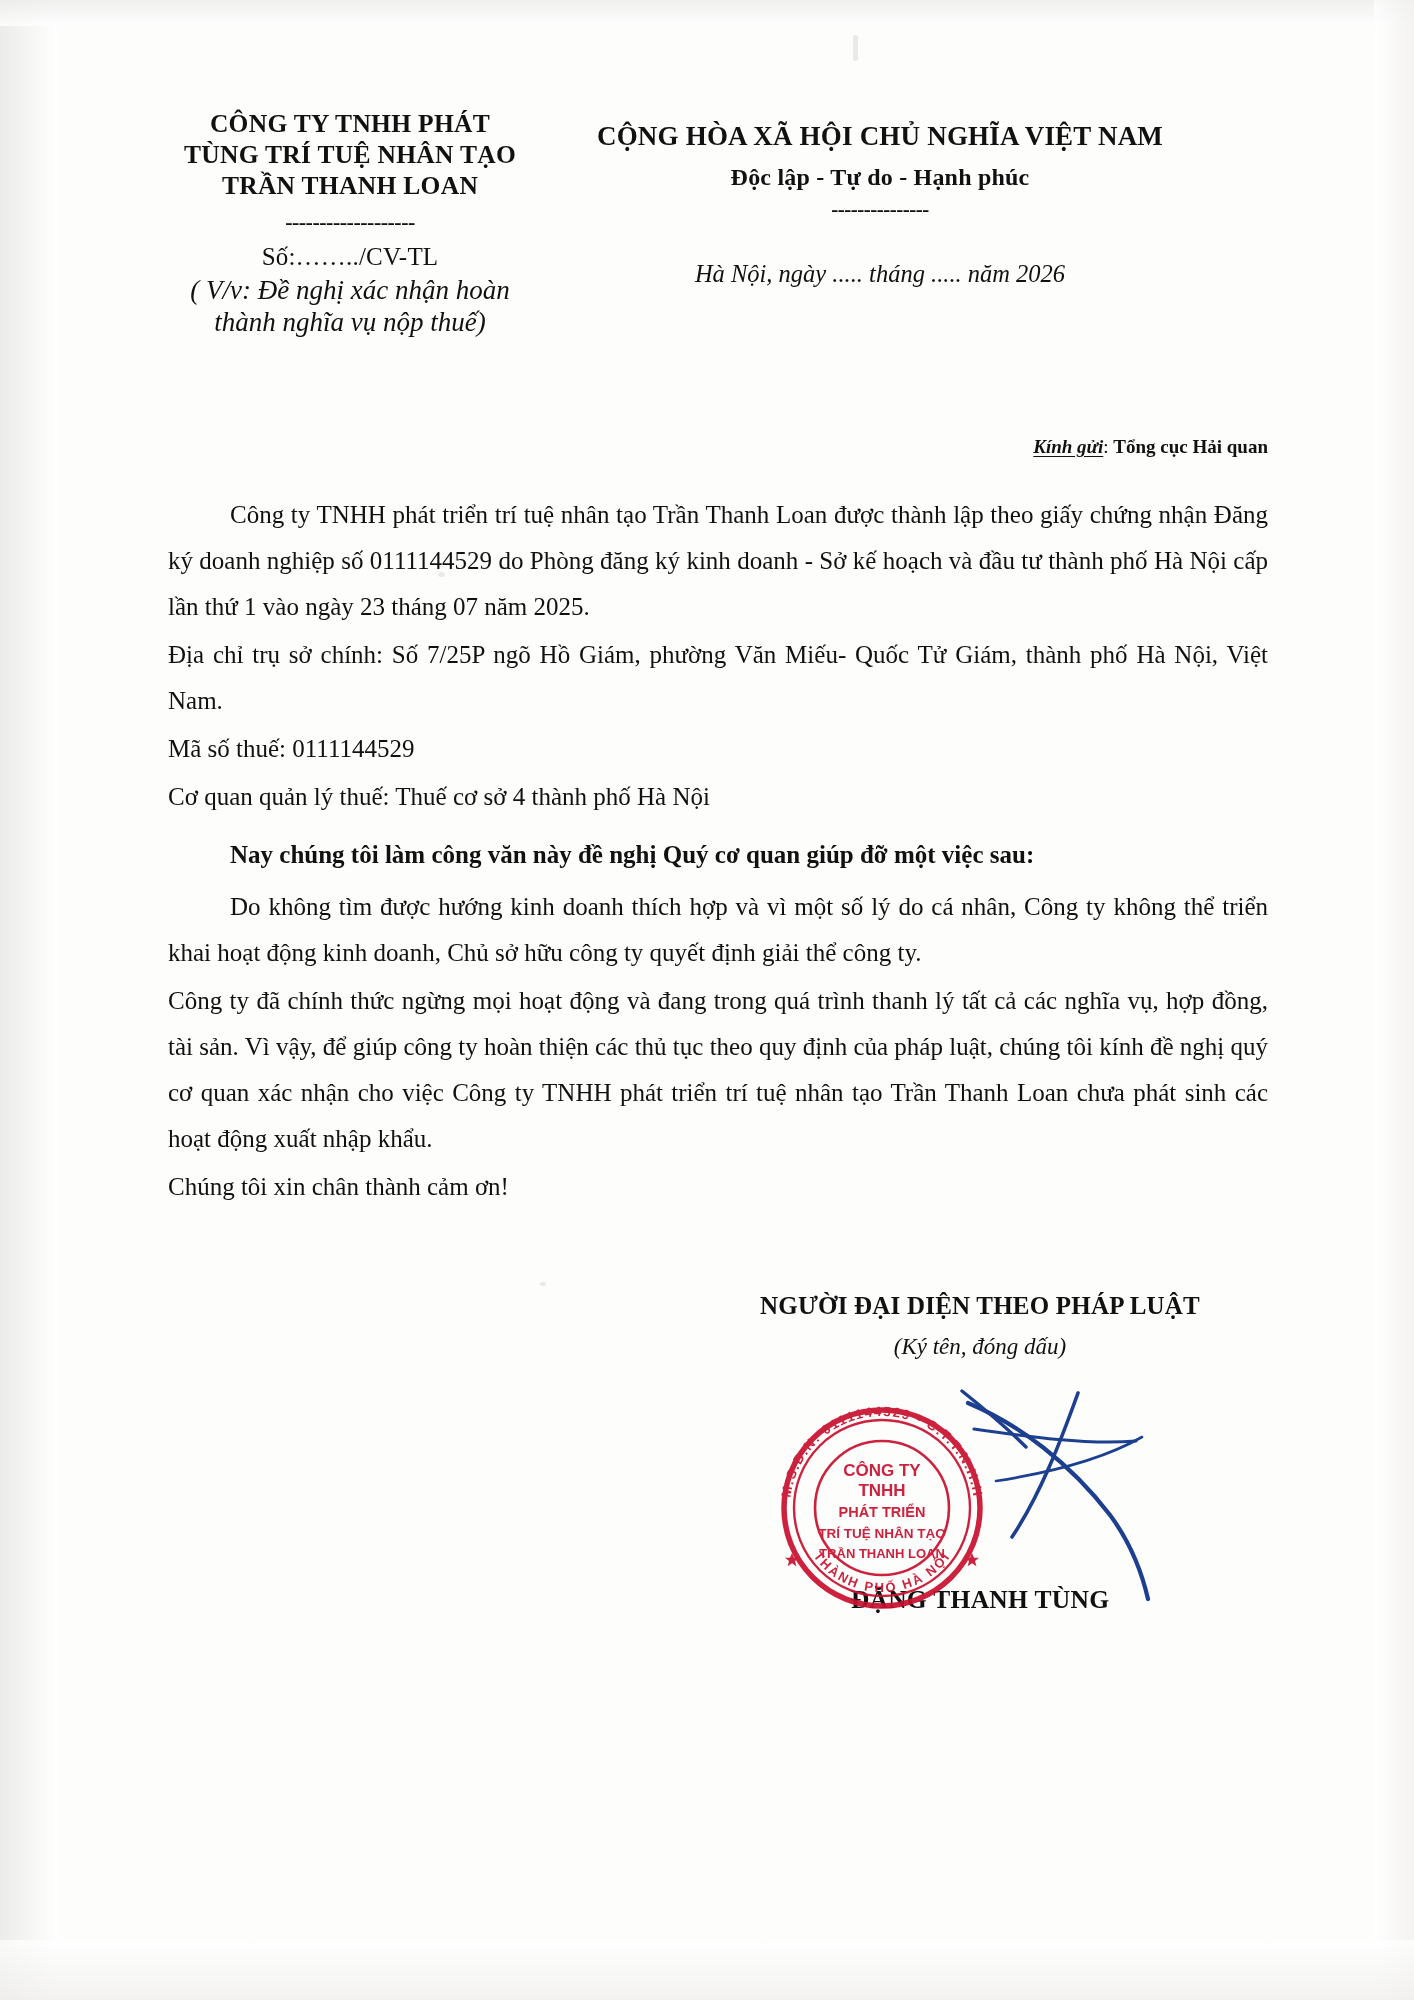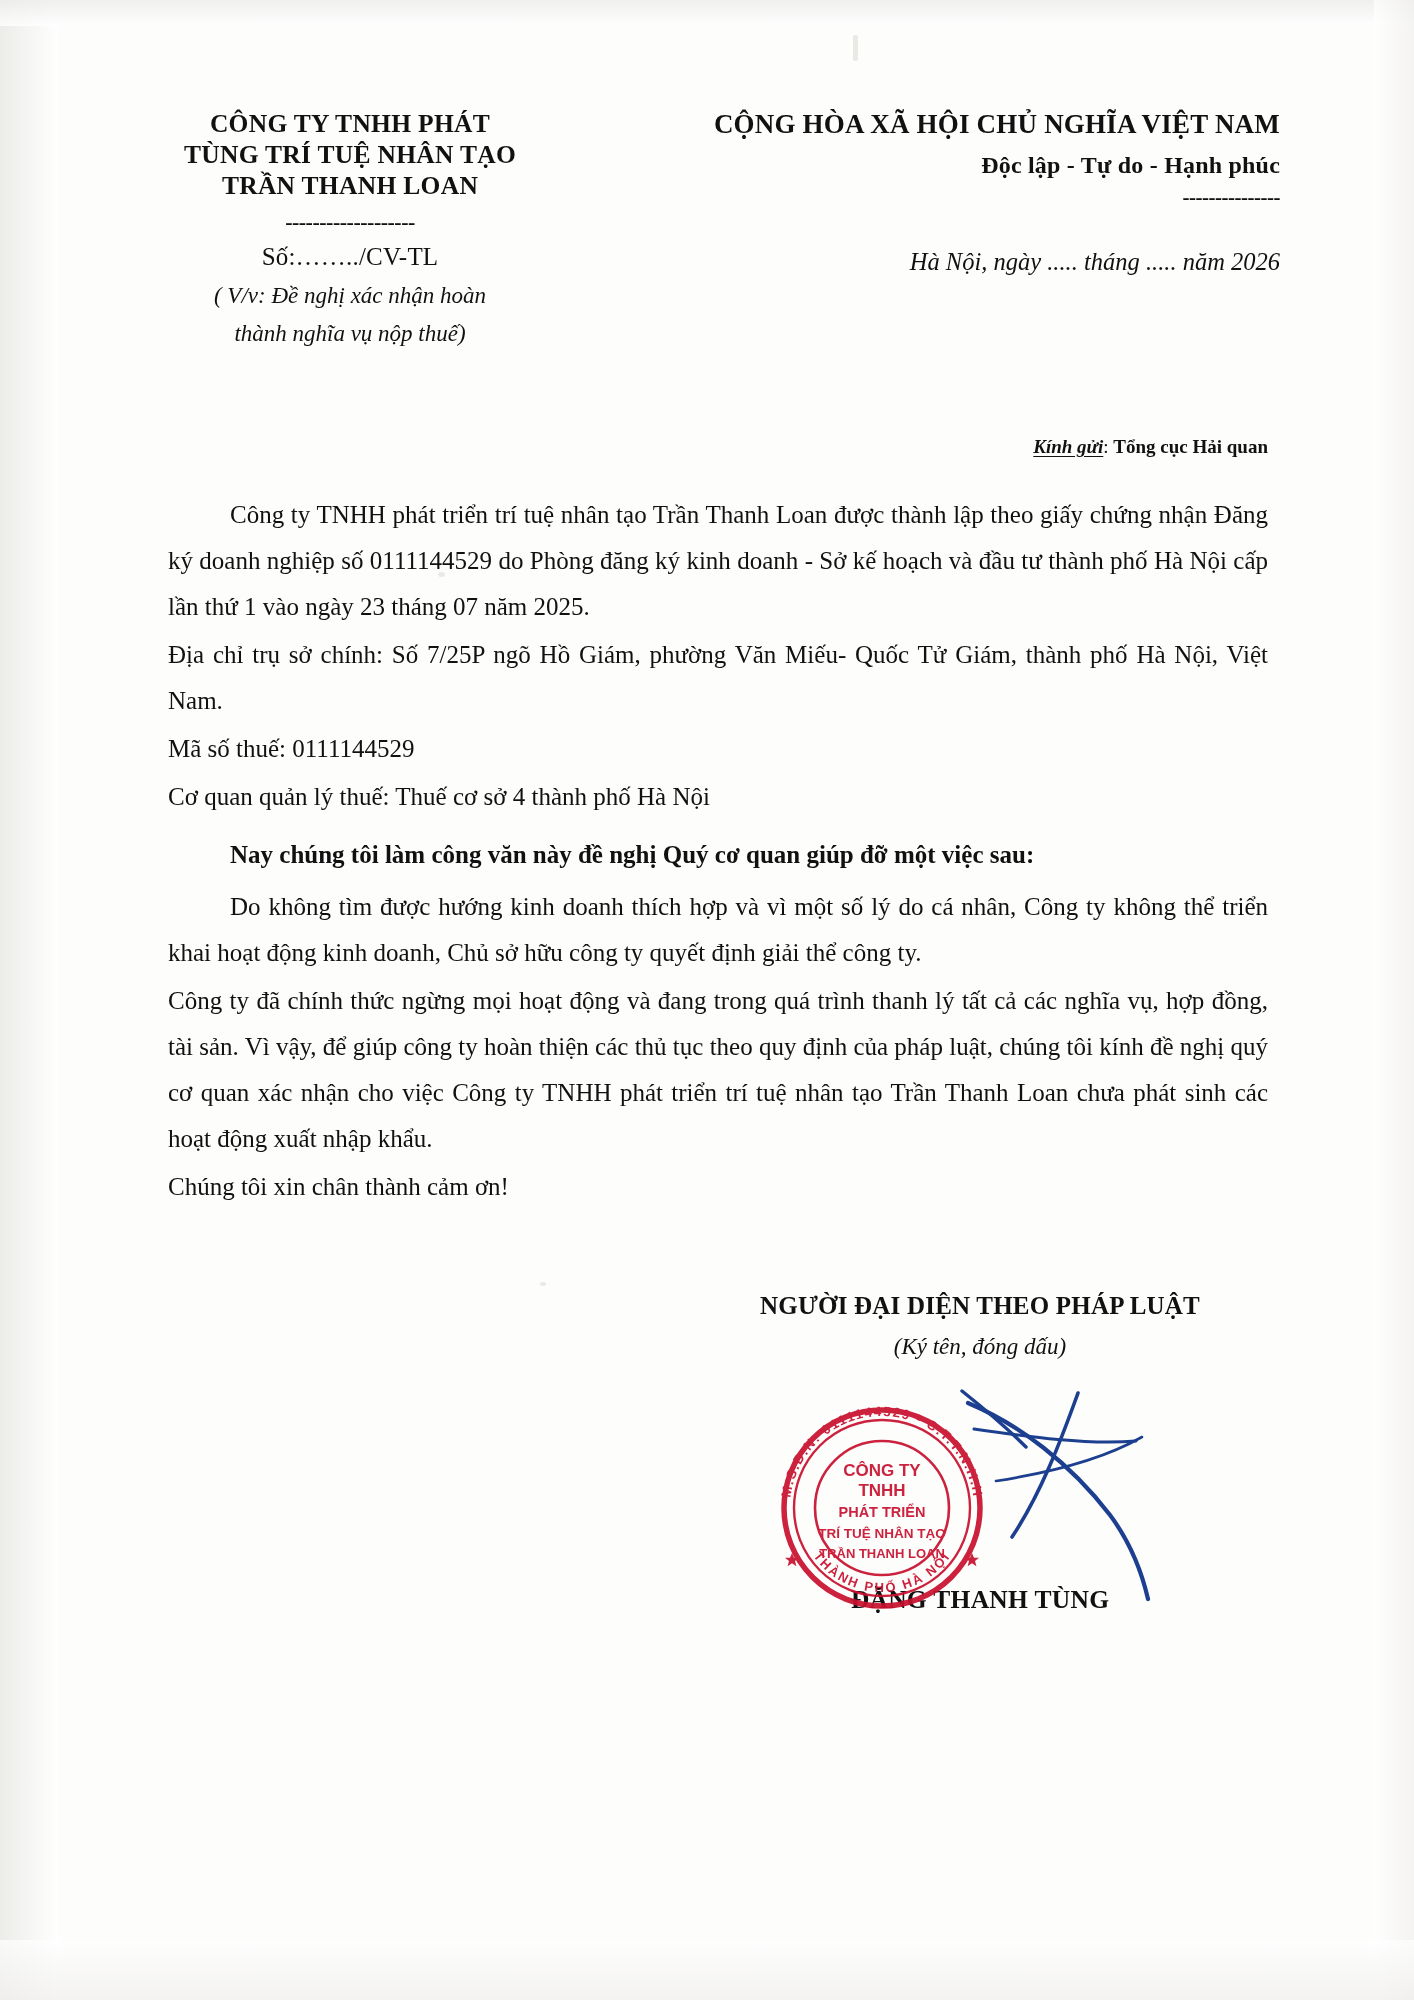--- a/index.html
+++ b/index.html
@@ -48,25 +48,25 @@
   }
   .hdr-left .org {
     font-weight:bold; font-size:25.5px; line-height:31px;
     letter-spacing:.3px;
   }
   .dashline { font-size:22px; line-height:26px; letter-spacing:-0.5px; font-weight:bold; margin-top:8px;}
   .hdr-left .sonum {
     font-size:25px; line-height:32px; margin-top:6px; letter-spacing:.2px;
   }
   .hdr-left .vv {
-    font-style:italic; font-size:23px; line-height:30px; margin-top:8px;
+    font-style:italic; font-size:27px; line-height:30px; margin-top:2px;
   }
 
   .hdr-right {
-    position:absolute; left:360px; top:0; width:800px; text-align:right;
+    position:absolute; left:360px; top:12px; width:800px; text-align:center;
   }
   .hdr-right .nation {
     font-weight:bold; font-size:27px; line-height:33px; letter-spacing:.2px;
   }
   .hdr-right .motto {
     font-weight:bold; font-size:24px; line-height:32px; margin-top:8px; letter-spacing:.2px;
   }
   .hdr-right .dashline2 {
     font-size:21px; font-weight:bold; line-height:24px; letter-spacing:-0.5px; margin-top:4px;
   }

